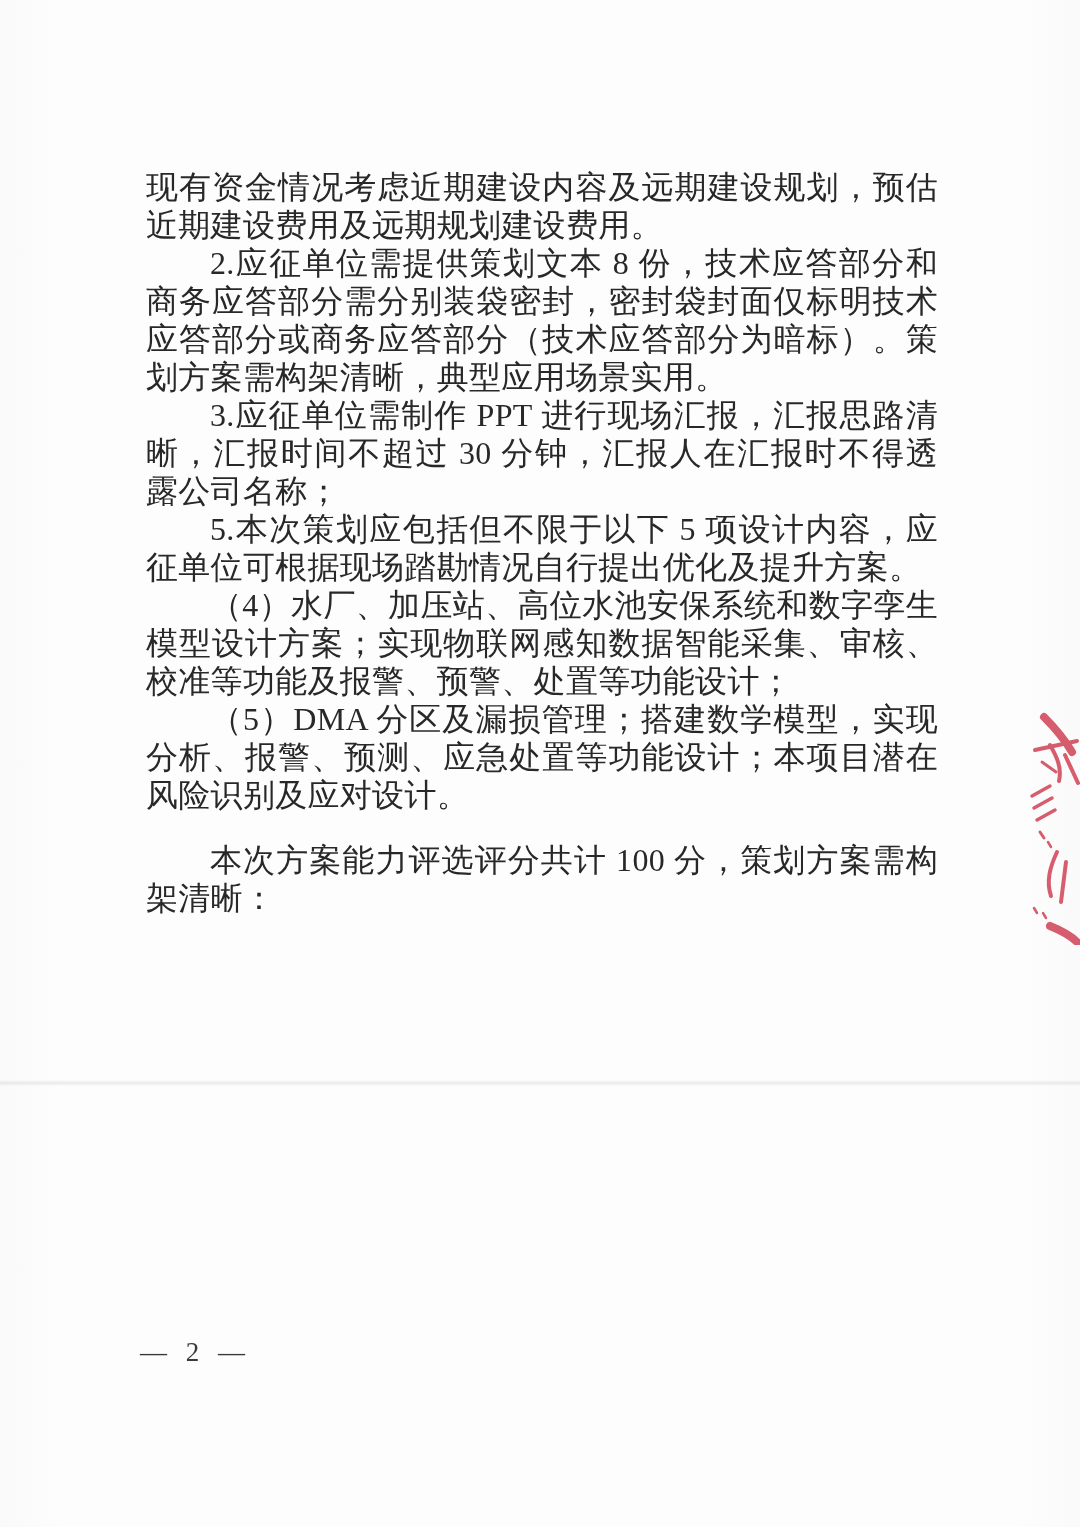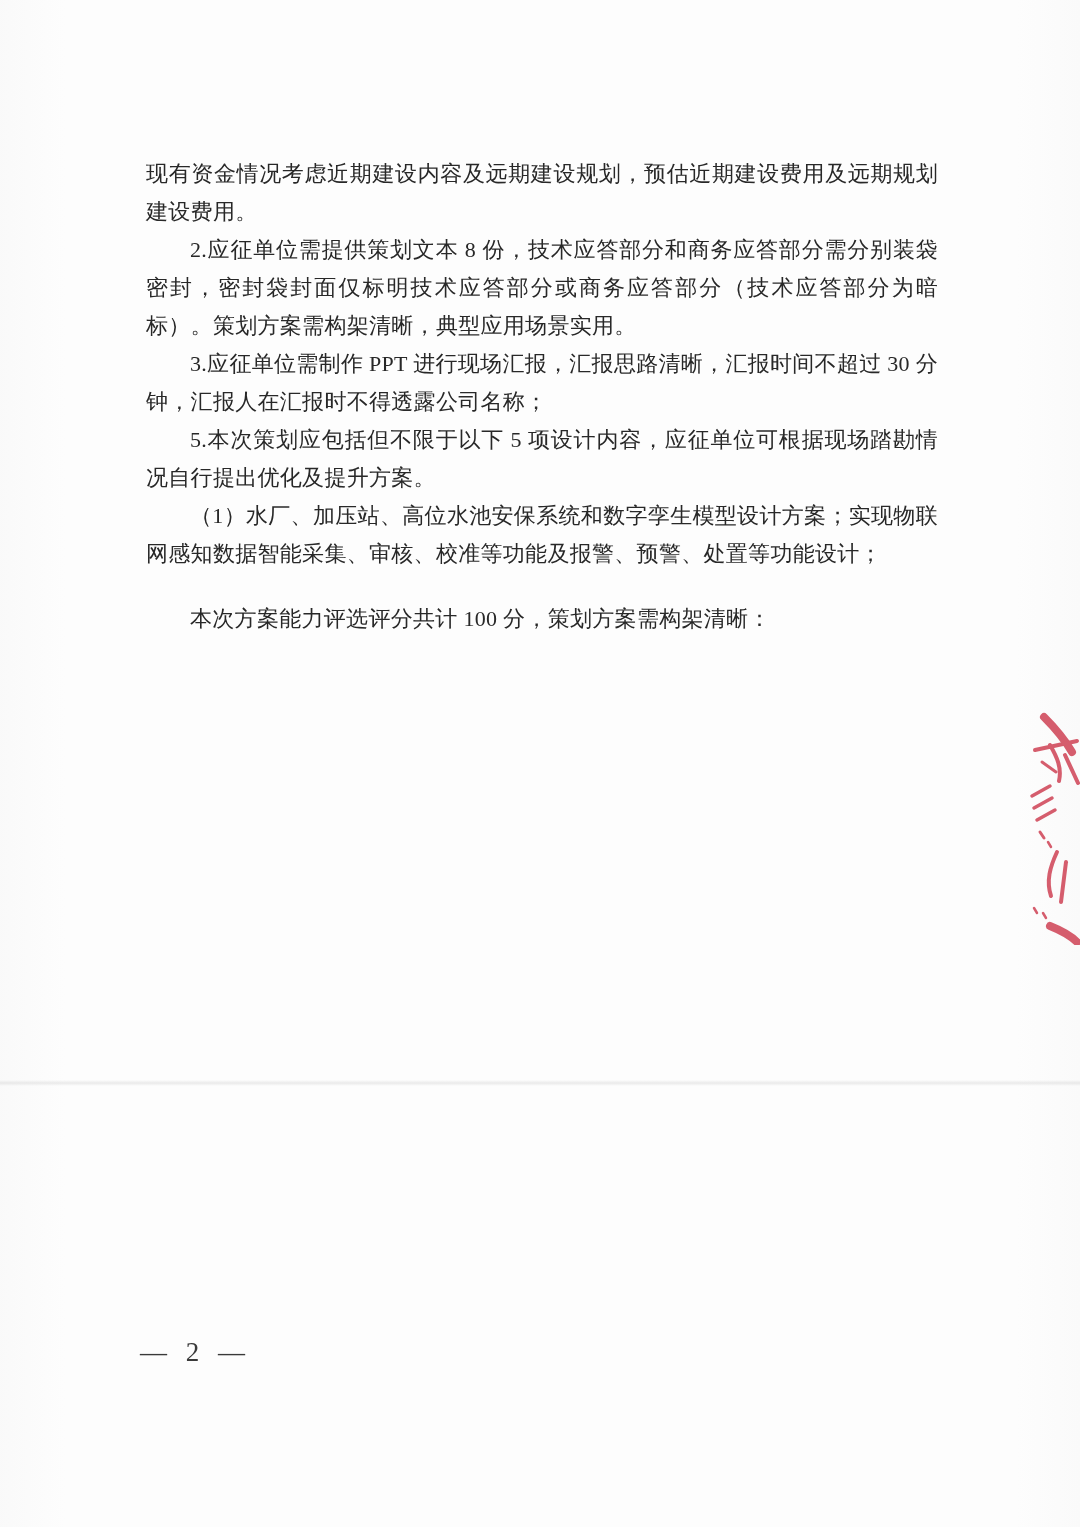--- a/index.html
+++ b/index.html
@@ -17,24 +17,24 @@
   .page {
     position: absolute;
     inset: 0;
     background:
       linear-gradient(90deg, rgba(246,246,246,0.5) 0%, rgba(255,255,255,0) 6%, rgba(255,255,255,0) 94%, rgba(247,247,247,0.5) 100%),
       #fdfdfd;
   }
   .content {
     position: absolute;
     left: 146px;
-    top: 155px;
+    top: 168px;
     width: 792px;
     color: #282828;
-    font-size: 22px;
+    font-size: 32px;
     line-height: 38px;
     text-align: justify;
     text-align-last: left;
     letter-spacing: 0.3px;
   }
   .content p {
     margin: 0;
     padding: 0;
   }
   .content p.indent {
@@ -71,21 +71,22 @@
 </head>
 <body>
 
 <div class="page">
 
   <div class="content">
     <p>现有资金情况考虑近期建设内容及远期建设规划，预估近期建设费用及远期规划建设费用。</p>
     <p class="indent">2.应征单位需提供策划文本 8 份，技术应答部分和商务应答部分需分别装袋密封，密封袋封面仅标明技术应答部分或商务应答部分（技术应答部分为暗标）。策划方案需构架清晰，典型应用场景实用。</p>
     <p class="indent">3.应征单位需制作 PPT 进行现场汇报，汇报思路清晰，汇报时间不超过 30 分钟，汇报人在汇报时不得透露公司名称；</p>
     <p class="indent">5.本次策划应包括但不限于以下 5 项设计内容，应征单位可根据现场踏勘情况自行提出优化及提升方案。</p>
-    <p class="indent">（1）水厂、加压站、高位水池安保系统和数字孪生模型设计方案；实现物联网感知数据智能采集、审核、校准等功能及报警、预警、处置等功能设计；</p>
+    <p class="indent">（4）水厂、加压站、高位水池安保系统和数字孪生模型设计方案；实现物联网感知数据智能采集、审核、校准等功能及报警、预警、处置等功能设计；</p>
+    <p class="indent">（5）DMA 分区及漏损管理；搭建数学模型，实现分析、报警、预测、应急处置等功能设计；本项目潜在风险识别及应对设计。</p>
     <p class="indent final-para">本次方案能力评选评分共计 100 分，策划方案需构架清晰：</p>
   </div>
 
   <div class="scan-line"></div>
 
   <div class="page-number">— 2 —</div>
 
   <svg class="red-mark" viewBox="0 0 60 235" xmlns="http://www.w3.org/2000/svg">
     <g stroke="#d0485a" fill="none" stroke-linecap="round" opacity="0.88">
 

